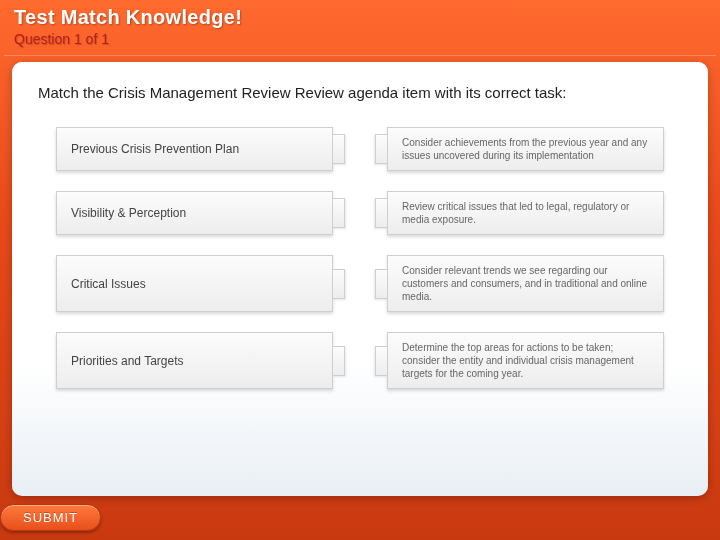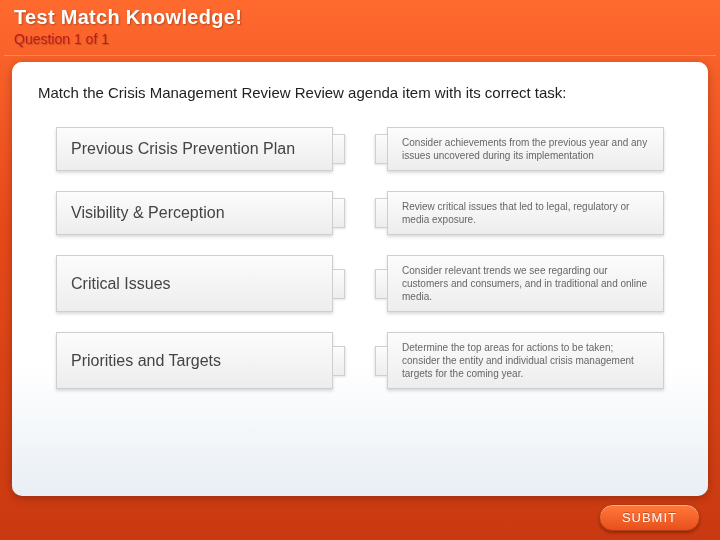--- a/index.html
+++ b/index.html
@@ -54,21 +54,21 @@
     background: linear-gradient(to bottom, #fcfcfc 0%, #ededed 100%);
     border: 1px solid #cfcfcf;
     box-shadow: 0 2px 3px rgba(0,0,0,0.15);
     display: flex;
     align-items: center;
     padding: 0 14px;
     min-height: 44px;
   }
   .left-card {
     width: 304px;
-    font-size: 16px;
+    font-size: 12px;
     color: #444;
   }
   .right-card {
     width: 304px;
     font-size: 10px;
     line-height: 1.3;
     color: #666;
     padding: 8px 14px;
   }
   .gap {
@@ -93,21 +93,20 @@
   .notch-right {
     right: 0;
     border-top: 1px solid #cfcfcf;
     border-left: 1px solid #cfcfcf;
     border-bottom: 1px solid #cfcfcf;
     background: linear-gradient(to bottom, #fcfcfc 0%, #ededed 100%);
     box-shadow: -1px 1px 2px rgba(0,0,0,0.1);
   }
   .footer {
     display: flex;
-    justify-content: flex-end;
     padding: 8px 20px 0 0;
   }
   .submit-btn {
     background: linear-gradient(to bottom, #ff7a3c 0%, #e84f1c 100%);
     color: #fff;
     border: 1px solid #b53a10;
     border-radius: 16px;
     padding: 5px 22px;
     font-size: 13px;
     letter-spacing: 1px;

